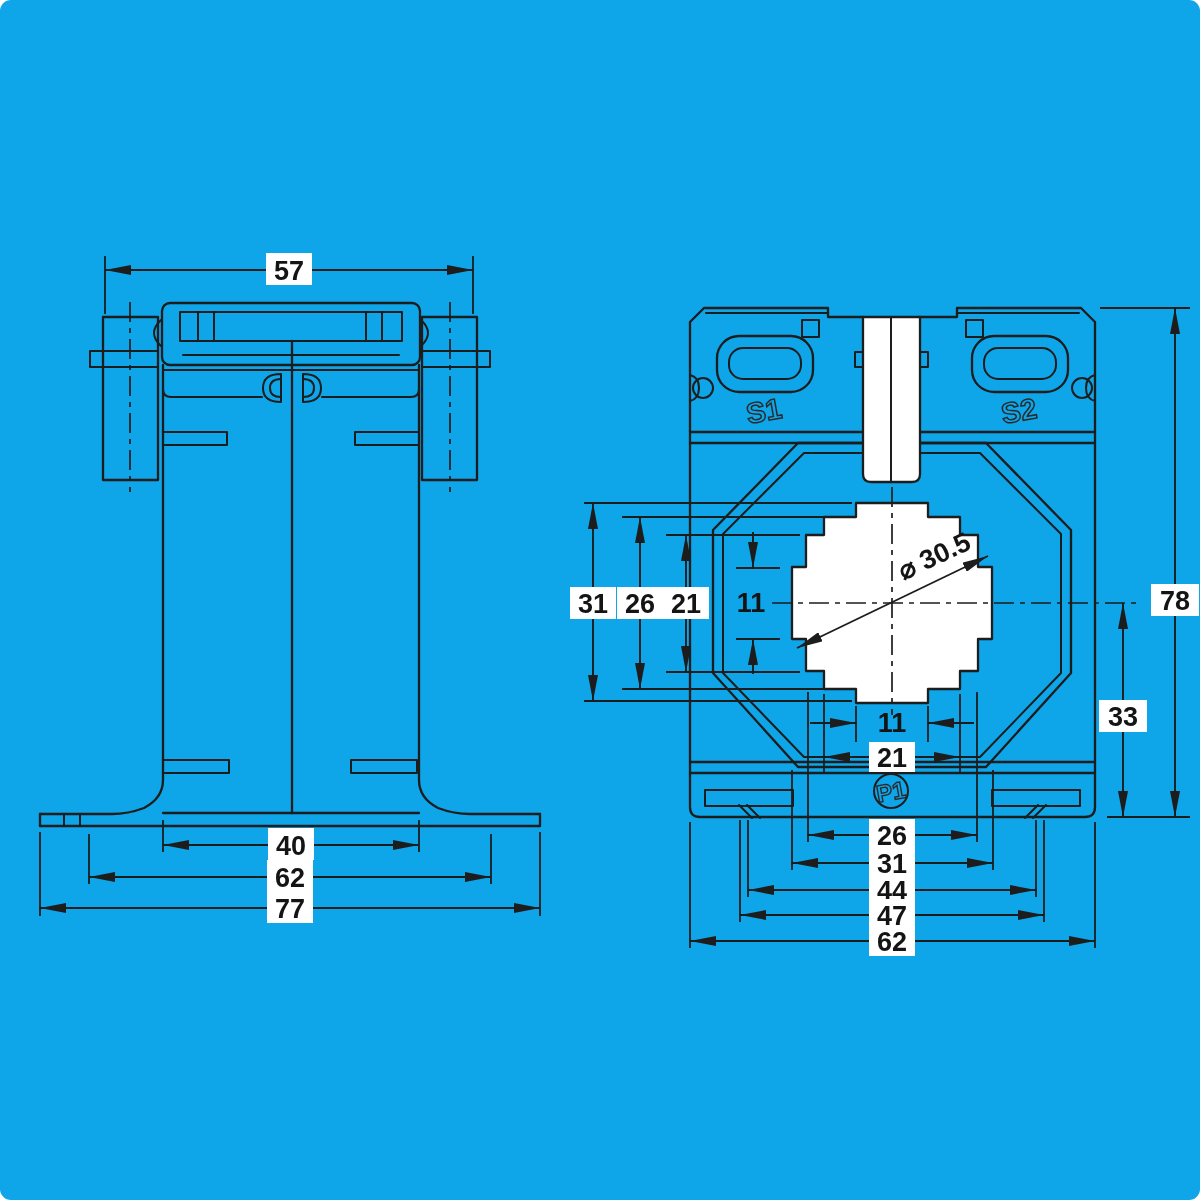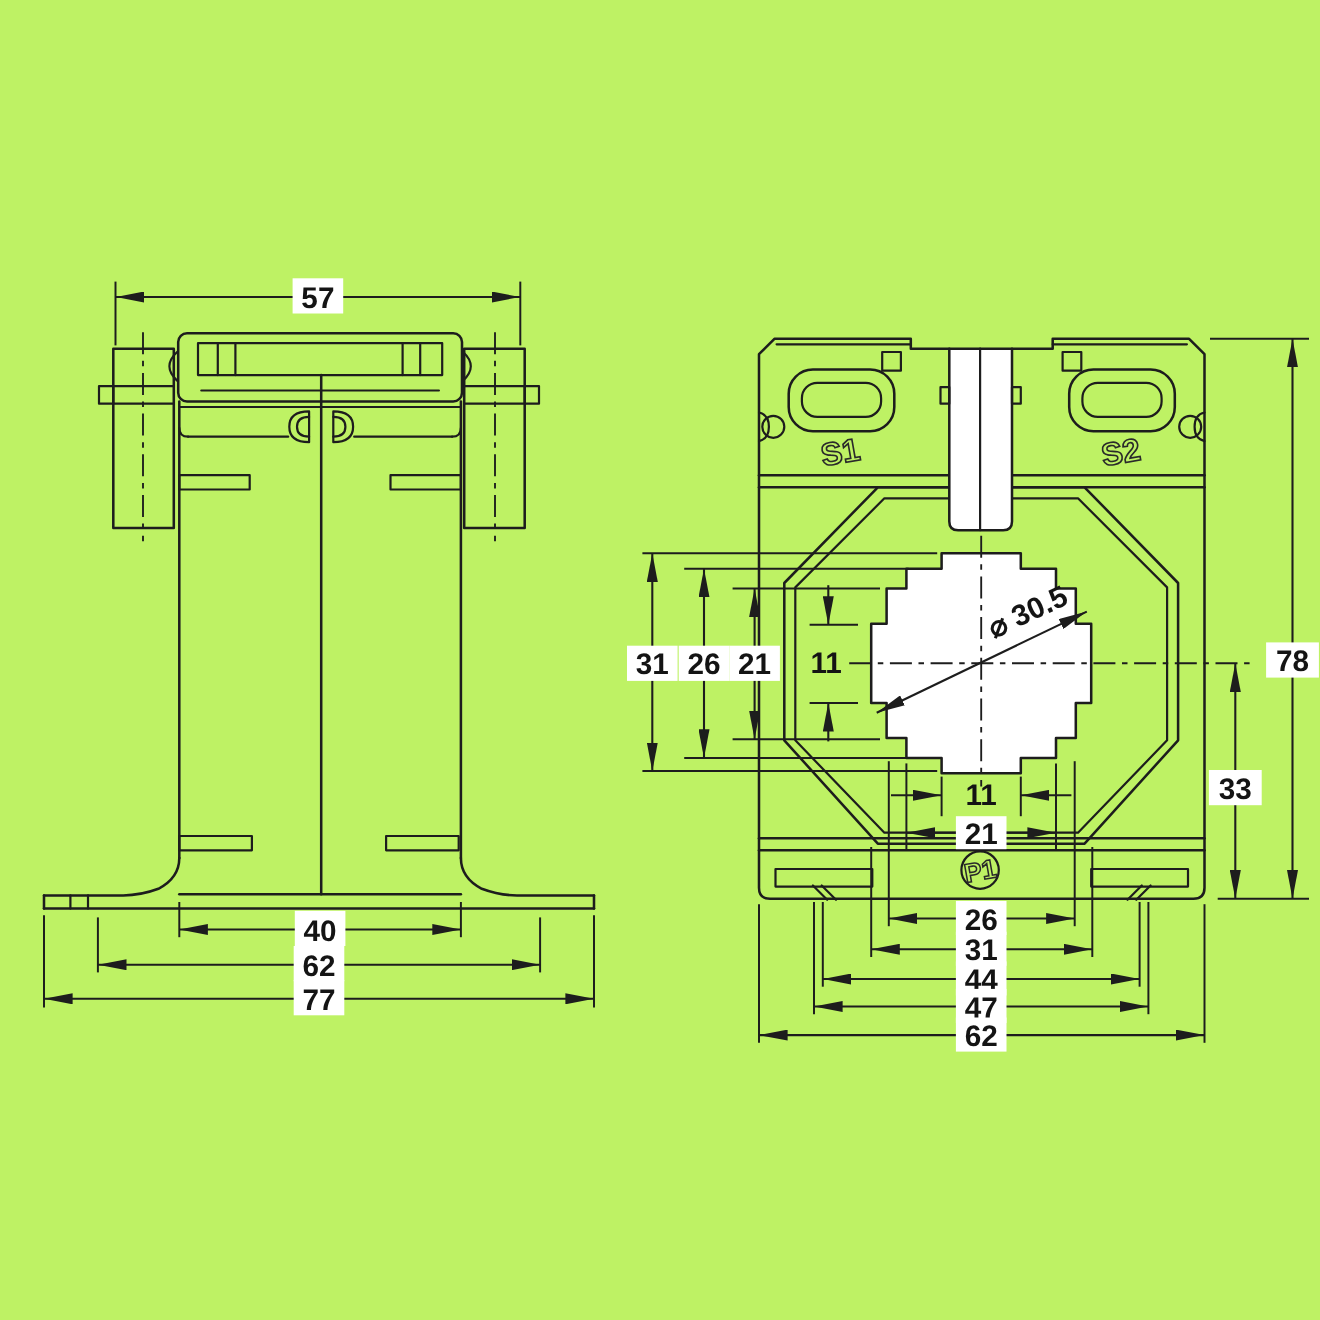--- a/index.html
+++ b/index.html
@@ -1,16 +1,16 @@
 <!DOCTYPE html>
 <html><head>
 <meta charset="utf-8">
 <style>
   html,body { margin:0; padding:0; background:#ffffff; }
-  .page { width:1200px; height:1200px; background:#bef264; position:relative; overflow:hidden; }
+  .page { width:1200px; height:1200px; background:#0ea5e9; position:relative; overflow:hidden;border-radius:11px; }
   svg { display:block; }
   
   .obj  { fill:none; stroke:#1d1d1d; stroke-width:2.3; stroke-linejoin:round; stroke-linecap:round; }
   .objw { fill:#ffffff; stroke:#1d1d1d; stroke-width:2.3; stroke-linejoin:round; }
   .det  { fill:none; stroke:#1d1d1d; stroke-width:2.0; stroke-linejoin:round; stroke-linecap:round; }
   
   .dml  { fill:none; stroke:#1d1d1d; stroke-width:1.9; }
   .ext  { fill:none; stroke:#1d1d1d; stroke-width:1.8; }
   
   .cl   { fill:none; stroke:#1d1d1d; stroke-width:1.7; stroke-dasharray:20 6 5 6; }

